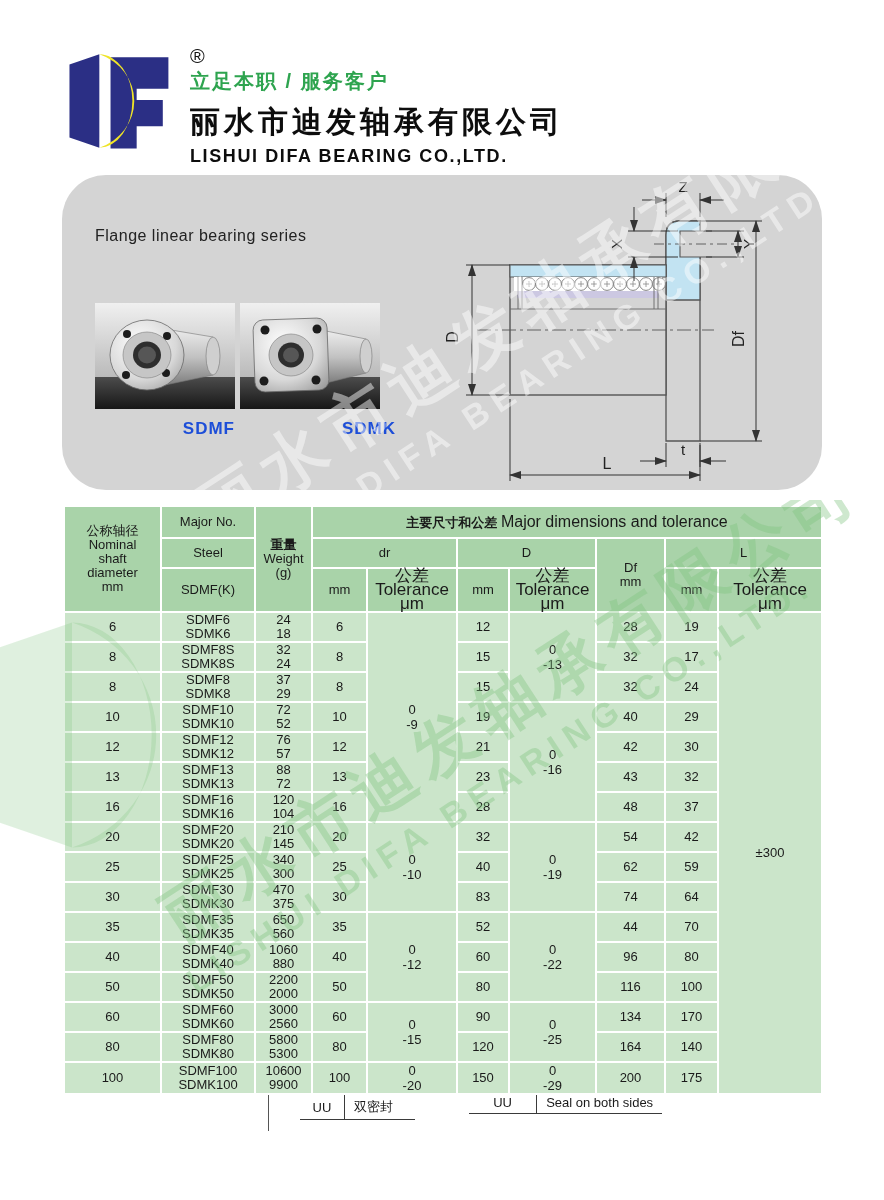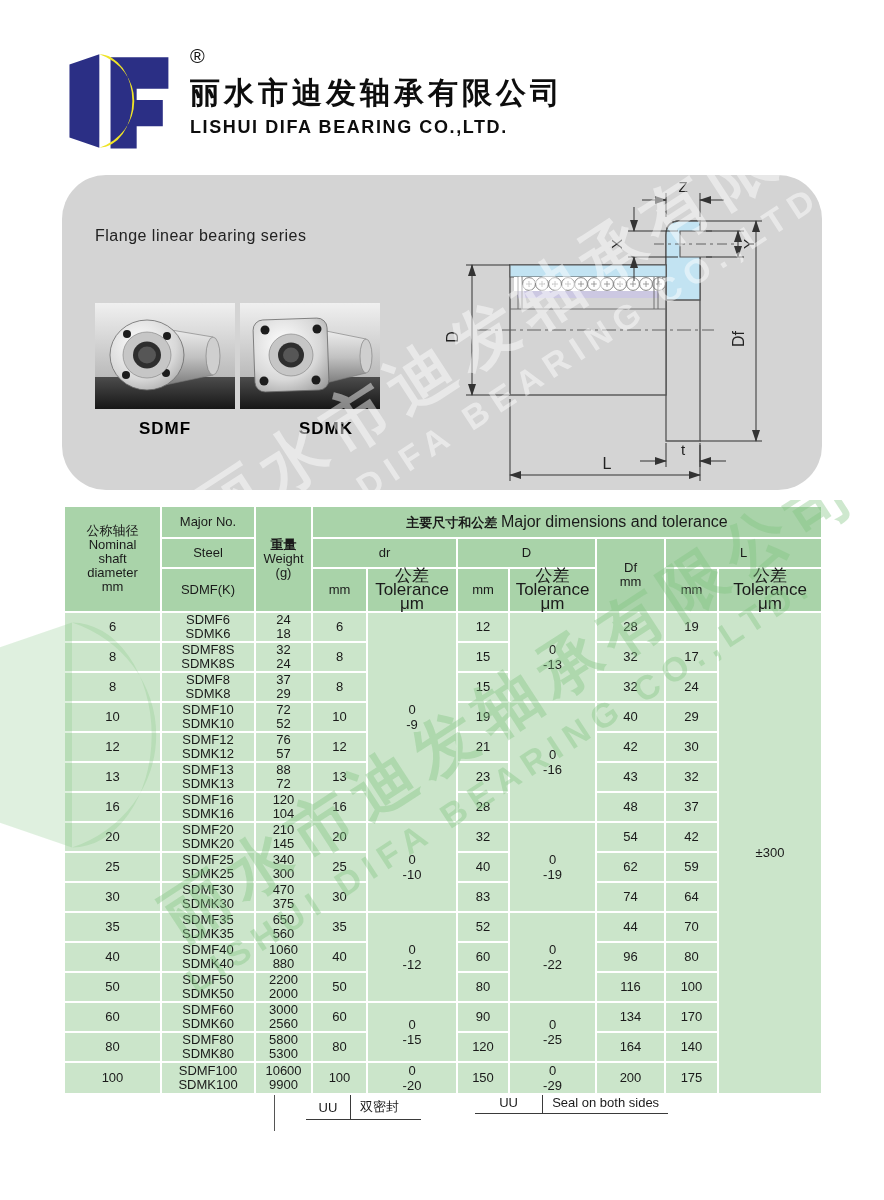--- a/index.html
+++ b/index.html
@@ -22,21 +22,21 @@
   
   .panel {
     position:absolute; left:62px; top:175px; width:760px; height:315px;
     background:#d4d4d4; border-radius:44px; overflow:hidden;
   }
   .panel-title-cn { position:absolute; left:33px; top:22px; font-size:23px; font-weight:bold; letter-spacing:3px; color:#151515; }
   .panel-title-en { position:absolute; left:33px; top:52px; font-size:16px; color:#222; letter-spacing:.5px; }
   .photo { position:absolute; width:140px; height:106px; top:128px; }
   .photo-1 { left:33px; }
   .photo-2 { left:178px; }
-  .photo-label { position:absolute; top:244px; width:140px; text-align:center; font-size:17px; font-weight:bold; letter-spacing:1px; color:#000000; }
+  .photo-label { position:absolute; top:244px; width:140px; text-align:right; font-size:17px; font-weight:bold; letter-spacing:1px; color:#1d4ed8; }
   .label-1 { left:33px; }
   .label-2 { left:194px; }
   .diagram-svg { position:absolute; left:0; top:0; width:760px; height:315px; }
 
   
   .wm { position:absolute; pointer-events:none; white-space:nowrap; font-weight:bold; }
   .wm-panel-cn { left:140px; top:300px; transform:rotate(-33deg); transform-origin:0 50%; font-size:66px; letter-spacing:10px; color:rgba(255,255,255,.48); }
   .wm-panel-en { left:150px; top:392px; transform:rotate(-33deg); transform-origin:0 50%; font-size:34px; letter-spacing:8px; color:rgba(255,255,255,.48); }
   .wm-table-layer { position:absolute; left:0; top:500px; width:884px; height:575px; overflow:hidden; pointer-events:none; z-index:6; }
   .wm-table-cn { left:170px; top:380px; transform:rotate(-33deg); transform-origin:0 50%; font-size:64px; letter-spacing:10px; color:rgba(125,195,125,.38); }
@@ -57,21 +57,21 @@
   .spec-table tbody td { background:#cbe5ca; }
   .hrow-1 { height:32px; } .hrow-2 { height:30px; } .hrow-3 { height:32px; }
   .spec-table tbody tr { height:29px; }
   .b { font-weight:bold; }
   .small-head { font-size:17px; line-height:13px; }
   .two-line div { line-height:14px; }
   .tol-cell div { line-height:15px; }
   .major-en { font-size:16px; font-weight:normal; }
 
   
-  .seal-section { position:absolute; left:69px; top:1068px; width:758px; height:80px; font-size:14px; }
+  .seal-section { position:absolute; left:63px; top:1068px; width:758px; height:80px; font-size:14px; }
   .seal-label-line { position:absolute; left:0; top:4px; white-space:nowrap; }
   .seal-cn { font-weight:bold; font-size:15px; }
   .seal-en { font-weight:bold; font-size:15px; }
   .seal-example { font-size:15px; margin-left:8px; }
   .uu-wrap { position:relative; display:inline-block; border-bottom:1.5px solid #333; }
   .uu-leader { position:absolute; left:45%; top:100%; height:42px; width:0; border-left:1px solid #555; }
   .seal-mini { position:absolute; border-collapse:collapse; font-size:13px; color:#1a1a1a; }
   .seal-mini-cn { left:237px; top:1px; }
   .seal-mini-en { left:406px; top:1px; }
   .seal-mini td { border-top:1px solid #3a3a3a; border-bottom:1px solid #3a3a3a; padding:3px 9px; background:#fff; white-space:nowrap; }
@@ -87,20 +87,21 @@
   <div class="brand">
     <div class="logo-box">
       <svg viewBox="0 0 120 110" width="112" height="110">
         <polygon points="8,16 40,5 40,105 8,94" fill="#2b2f85"></polygon>
         <path d="M52,8 H114 V42 H80 V54 H108 V82 H80 V106 H52 Z" fill="#2b2f85"></path>
         <path d="M40,5 A56,53 0 0 1 40,105 A34,48 0 0 0 40,5 Z" fill="#efe427"></path>
       </svg>
     </div>
     <div class="brand-info">
       <span class="reg-mark">®</span>
+      <div class="slogan">立足本职 / 服务客户</div>
       <div class="company-cn">丽水市迪发轴承有限公司</div>
       <div class="company-en">LISHUI DIFA BEARING CO.,LTD.</div>
     </div>
   </div>
 
   <div class="panel">
 
     <svg class="diagram-svg" viewBox="0 0 760 315">
       <defs>
         <marker id="mA" markerWidth="12" markerHeight="8" refX="11" refY="4" orient="auto" markerUnits="userSpaceOnUse">

